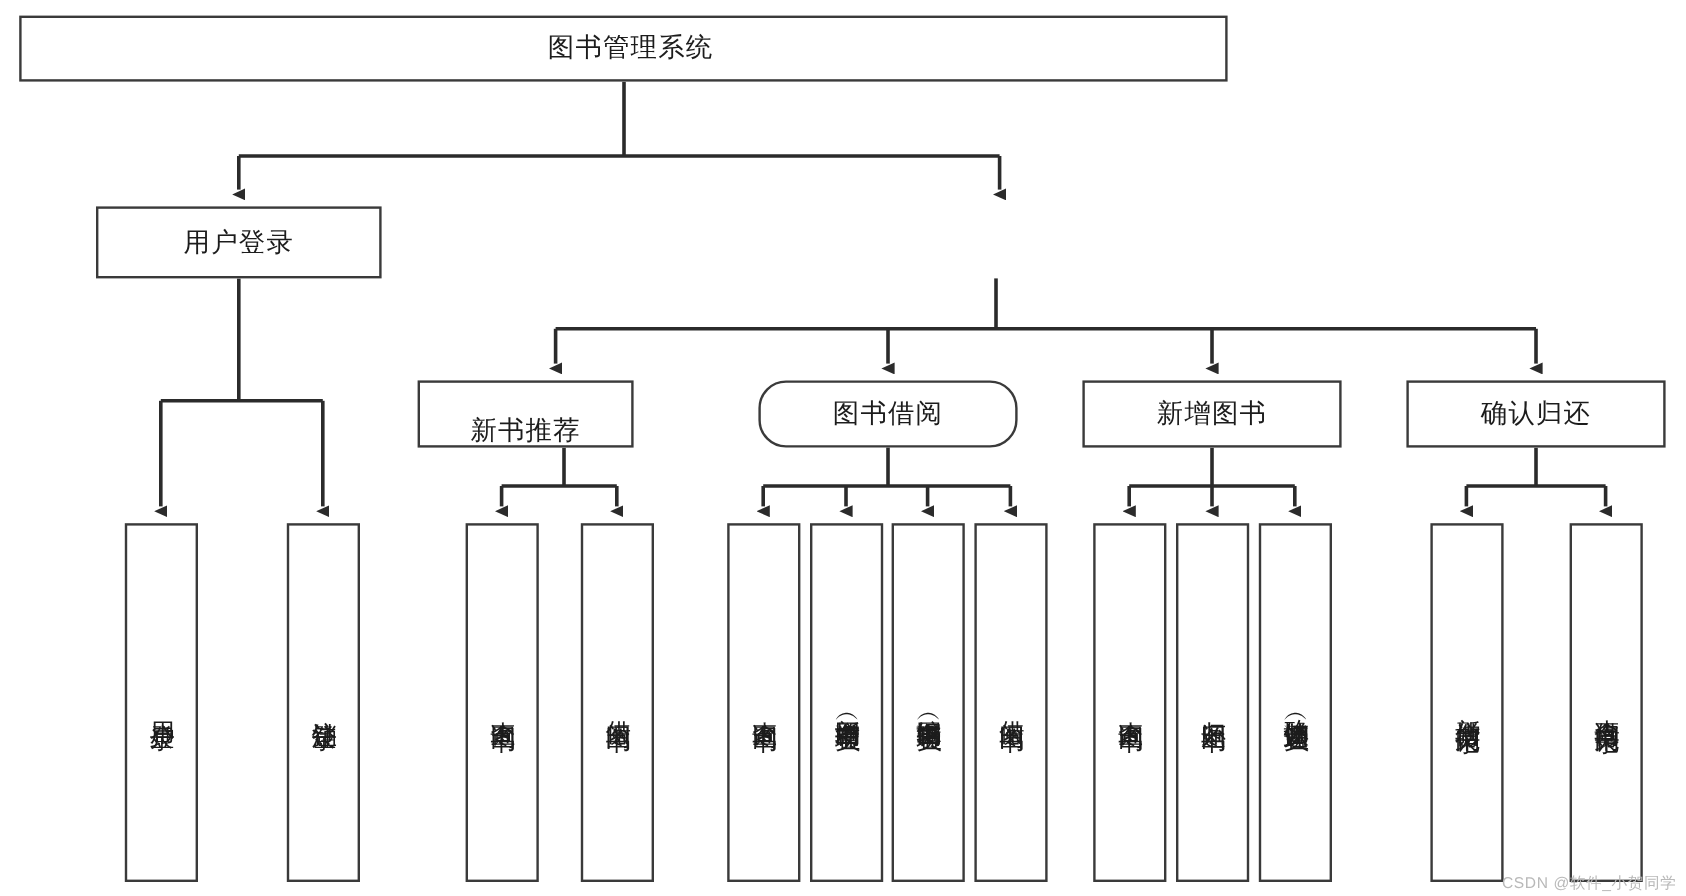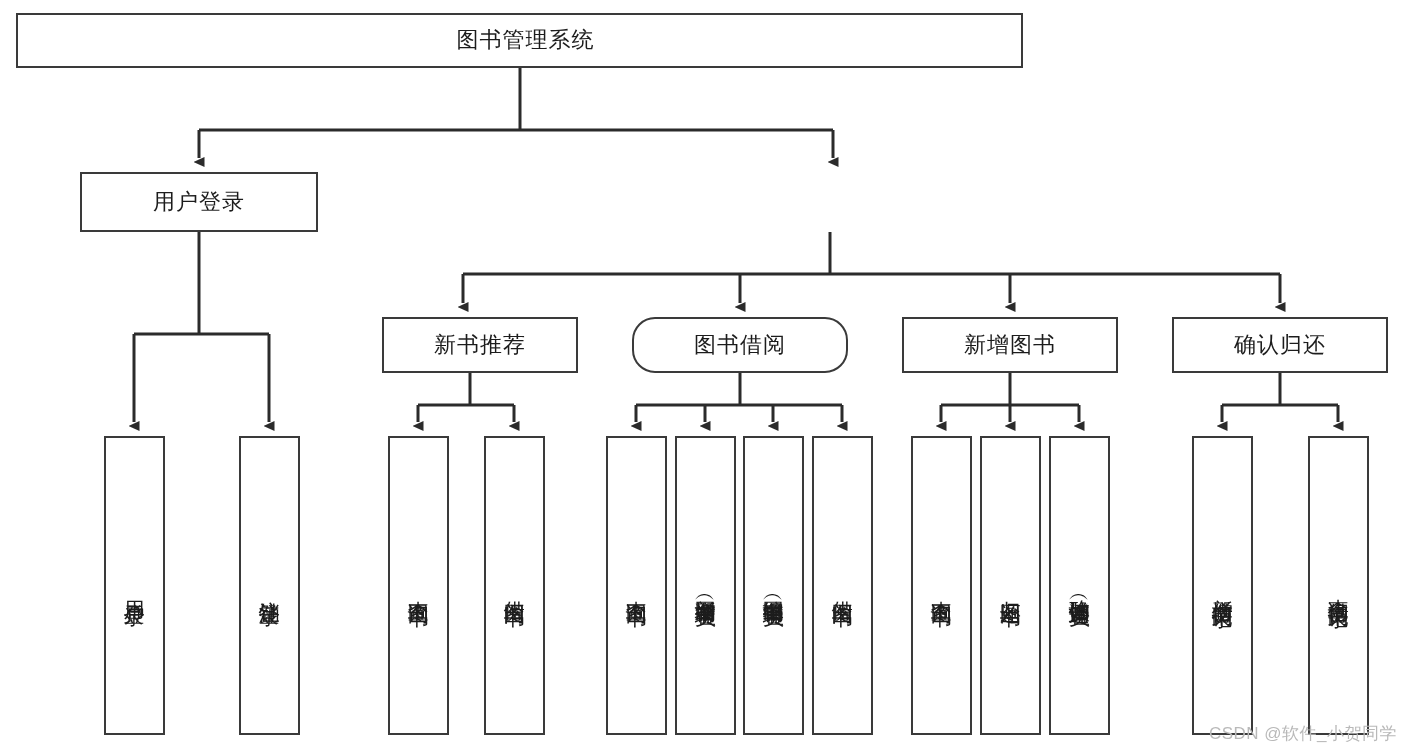--- a/index.html
+++ b/index.html
@@ -58,21 +58,21 @@
     font-size: 21px;
     letter-spacing: 1px;
   }
   .root .label {
     font-size: 23px;
   }
   .watermark {
     position: absolute;
     right: 8px;
     bottom: 2px;
-    font-size: 17px;
+    font-size: 13px;
     color: #b9b9b9;
     white-space: nowrap;
     letter-spacing: 0.5px;
   }
 </style>
 </head>
 <body>
 
 <div id="canvas">
 
@@ -127,21 +127,21 @@
   </svg>
 
   <div class="node horiz root" style="left:16px; top:13px; width:1007px; height:55px;padding-left:12px;">
     <span class="label">图书管理系统</span>
   </div>
 
   <div class="node horiz" style="left:80px; top:172px; width:238px; height:60px;">
     <span class="label">用户登录</span>
   </div>
 
-  <div class="node horiz" style="left:382px; top:317px; width:196px; height:56px;">
+  <div class="node horiz" style="left:348px; top:317px; width:180px; height:56px;align-items:flex-end;">
     <span class="label">新书推荐</span>
   </div>
   <div class="node horiz" style="left:632px; top:317px; width:216px; height:56px;border-radius:23px;">
     <span class="label">图书借阅</span>
   </div>
   <div class="node horiz" style="left:902px; top:317px; width:216px; height:56px;">
     <span class="label">新增图书</span>
   </div>
   <div class="node horiz" style="left:1172px; top:317px; width:216px; height:56px;">
     <span class="label">确认归还</span>

